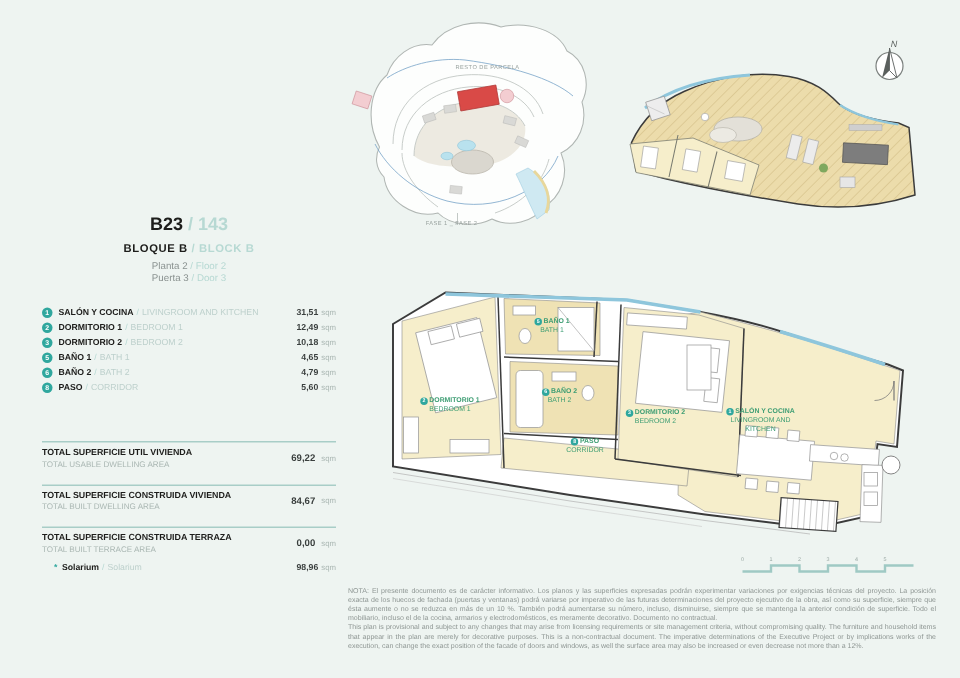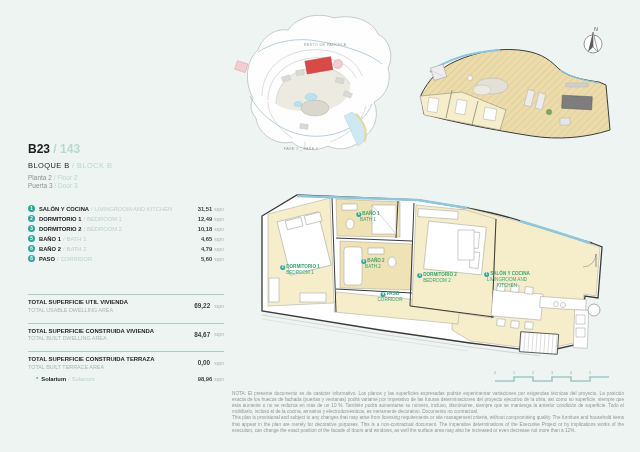--- a/index.html
+++ b/index.html
@@ -1,24 +1,24 @@
 <!DOCTYPE html>
 <html><head>
 <meta charset="utf-8">
 <style>
   html,body{margin:0;padding:0;background:#dfe7e5;}
   .page{position:relative;width:640px;height:452px;background:#eef4f1;font-family:"Liberation Sans",sans-serif;overflow:hidden;margin:0 auto;}
   .svg-layer{position:absolute;left:0;top:0;width:640px;height:452px;}
 
   
   .left{position:absolute;left:28px;top:142px;width:196px;}
-  .hdr{text-align:left;}
+  .hdr{text-align:center;}
   .hdr-l1{font-size:12px;font-weight:bold;color:#1d1d1b;}
   .hdr-l1 .alt{color:#b7d9d3;}
-  .hdr-l2{margin-top:5px;font-size:7.5px;font-weight:normal;color:#1d1d1b;letter-spacing:.4px;}
+  .hdr-l2{margin-top:5px;font-size:7.5px;font-weight:bold;color:#1d1d1b;letter-spacing:.4px;}
   .hdr-l2 .alt{color:#b7d9d3;}
   .hdr-l3{margin-top:4px;font-size:6.5px;color:#8a9290;}
   .hdr-l3 .alt{color:#b7d9d3;}
   .hdr-l4{margin-top:1px;font-size:6.5px;color:#8a9290;}
   .hdr-l4 .alt{color:#b7d9d3;}
 
   .rooms{list-style:none;margin:16px 0 0;padding:0;}
   .room{display:flex;align-items:center;margin-bottom:3px;font-size:5.8px;white-space:nowrap;}
   .badge{width:7px;height:7px;border-radius:50%;background:#2fa79e;color:#fff;font-size:4.6px;line-height:7px;text-align:center;margin-right:4px;flex:none;font-weight:bold;}
   .r-es{font-weight:bold;color:#1d1d1b;}

